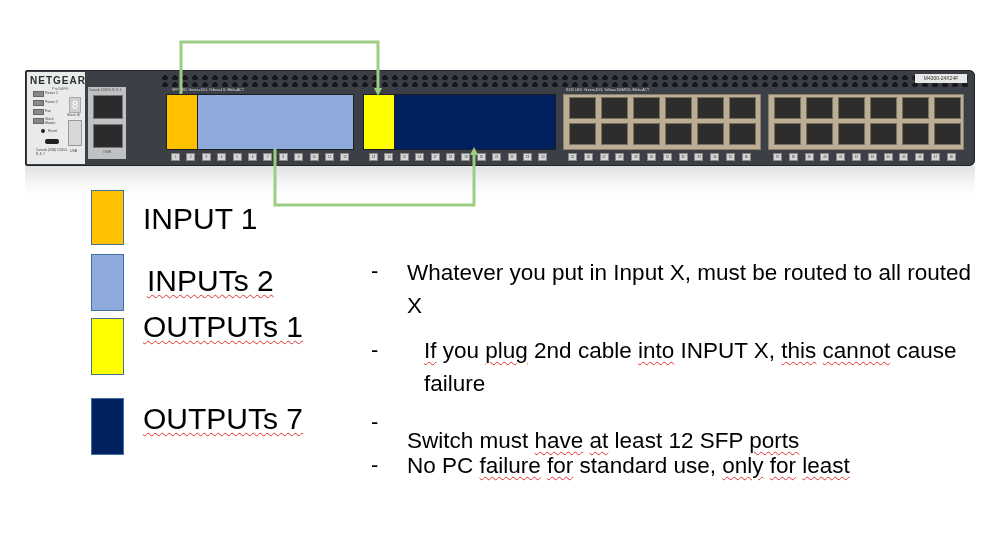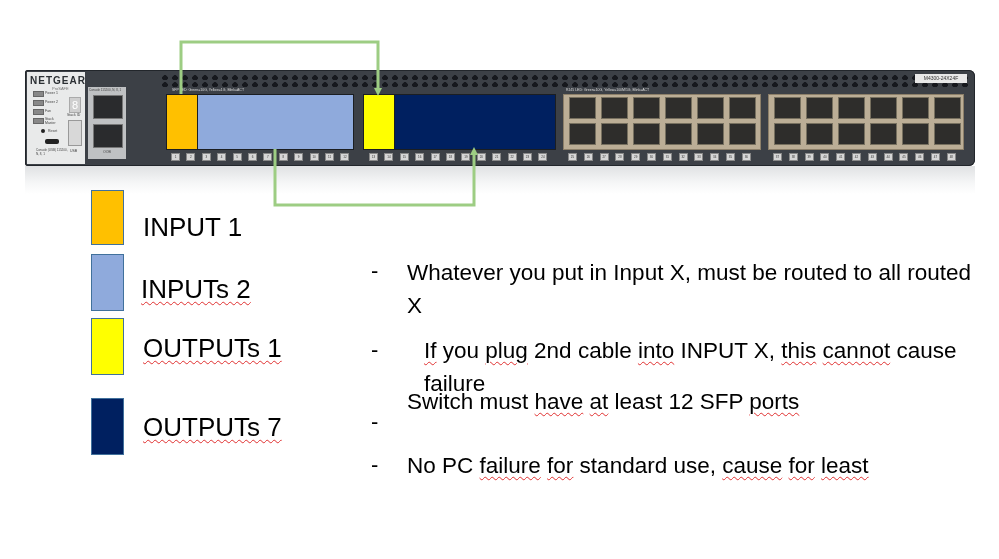--- a/index.html
+++ b/index.html
@@ -27,21 +27,21 @@
   #input1-area{left:166px;top:94px;width:31px;height:54px;background:#ffc000;}
   #inputs2-area{left:197px;top:94px;width:155px;height:54px;background:#8faadc;}
   #outputs1-area{left:363px;top:94px;width:31px;height:54px;background:#ffff00;}
   #outputs2-area{left:394px;top:94px;width:160px;height:54px;background:#002060;}
   .portnum{width:7px;height:6px;background:#d6d6d6;border:1px solid #888;font-size:3px;color:#333;text-align:center;line-height:6px;}
   .rjgroup{background:#bcae96;border:1px solid #8c7f69;}
   .rj{background:#2e2d2b;border:1px solid #77705f;}
   #model{left:915px;top:74px;width:52px;height:9px;background:#e8e8e8;font-size:5px;color:#333;text-align:center;line-height:9px;}
   
   .swatch{width:31px;border:1px solid #41719c;}
-  .legend-label{font-size:26px;line-height:26px;margin-top:8px;}
+  .legend-label{font-size:30px;line-height:26px;}
   .squiggle{text-decoration:underline wavy #e03030;text-decoration-thickness:1px;text-underline-offset:3px;}
   .bullet-dash{font-size:22px;}
   .bullet-text{font-size:22.5px;line-height:33px;width:570px;}
 </style>
 </head>
 <body>
 
 <div id="chassis" class="abs"></div>
 <div id="reflection" class="abs"></div>
 <div id="vent" class="abs"></div>
@@ -171,29 +171,29 @@
       <path d="M0,0 L8,4 L0,8 z" fill="#9dcd83"></path>
     </marker>
   </defs>
   <polyline points="181,94 181,42 378,42 378,92" fill="none" stroke="#9dcd83" stroke-width="3" marker-end="url(#ah)"></polyline>
   <polyline points="275,149 275,205 474,205 474,151" fill="none" stroke="#9dcd83" stroke-width="3" marker-end="url(#ah)"></polyline>
 </svg>
 
 <div class="abs swatch" style="left:91px;top:190px;height:53px;background:#ffc000"></div>
 <div class="abs legend-label" style="left:143px;top:206px">INPUT 1</div>
 <div class="abs swatch" style="left:91px;top:254px;height:55px;background:#8faadc"></div>
-<div class="abs legend-label" style="left:141px;top:268px"><span class="squiggle">INPUTs 2</span></div>
+<div class="abs legend-label" style="left:147px;top:268px"><span class="squiggle">INPUTs 2</span></div>
 <div class="abs swatch" style="left:91px;top:318px;height:55px;background:#ffff00"></div>
-<div class="abs legend-label" style="left:143px;top:327px"><span class="squiggle">OUTPUTs 1</span></div>
+<div class="abs legend-label" style="left:143px;top:314px"><span class="squiggle">OUTPUTs 1</span></div>
 <div class="abs swatch" style="left:91px;top:398px;height:55px;background:#002060"></div>
 <div class="abs legend-label" style="left:143px;top:406px"><span class="squiggle">OUTPUTs 7</span></div>
 
 <div class="abs bullet-dash" style="left:371px;top:258px">-</div>
 <div class="abs bullet-text" style="left:407px;top:256px">Whatever you put in Input X, must be routed to all routed X</div>
 
 <div class="abs bullet-dash" style="left:371px;top:337px">-</div>
 <div class="abs bullet-text" style="left:424px;top:334px"><span class="squiggle">If</span> you <span class="squiggle">plug</span> 2nd cable <span class="squiggle">into</span> INPUT X, <span class="squiggle">this</span> <span class="squiggle">cannot</span> cause failure</div>
 
 <div class="abs bullet-dash" style="left:371px;top:409px">-</div>
-<div class="abs bullet-text" style="left:407px;top:385px">Switch must <span class="squiggle">have</span> <span class="squiggle">at</span> least 12 SFP <span class="squiggle">ports</span></div>
+<div class="abs bullet-text" style="left:407px;top:424px">Switch must <span class="squiggle">have</span> <span class="squiggle">at</span> least 12 SFP <span class="squiggle">ports</span></div>
 
 <div class="abs bullet-dash" style="left:371px;top:452px">-</div>
-<div class="abs bullet-text" style="left:407px;top:449px;width:590px">No PC <span class="squiggle">failure</span> <span class="squiggle">for</span> standard use, <span class="squiggle">cause</span> <span class="squiggle">for</span> <span class="squiggle">least</span></div>
+<div class="abs bullet-text" style="left:407px;top:449px;width:590px">No PC <span class="squiggle">failure</span> <span class="squiggle">for</span> standard use, <span class="squiggle">only</span> <span class="squiggle">for</span> <span class="squiggle">least</span></div>
 
 </body></html>

